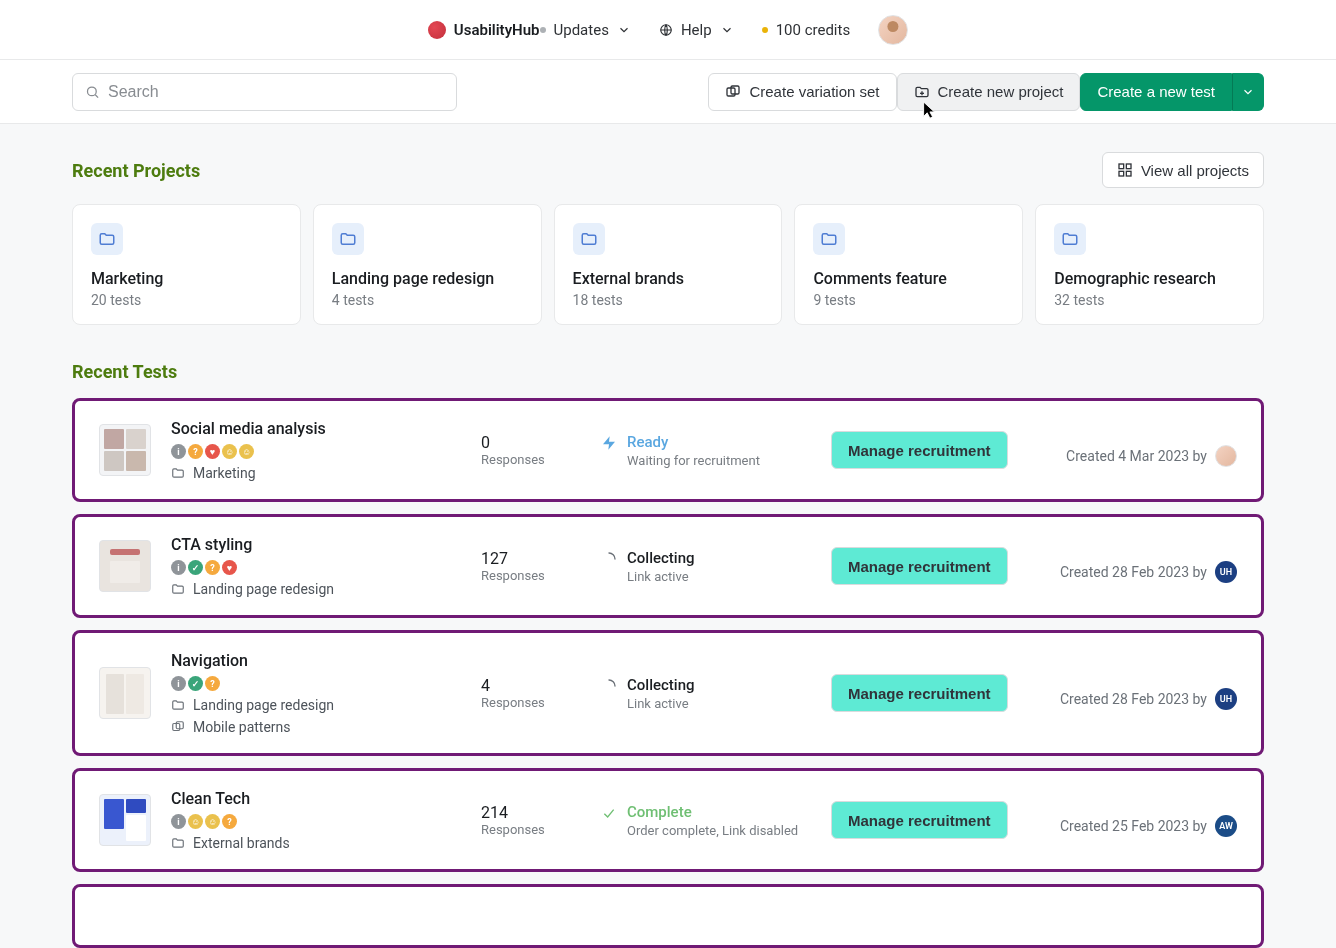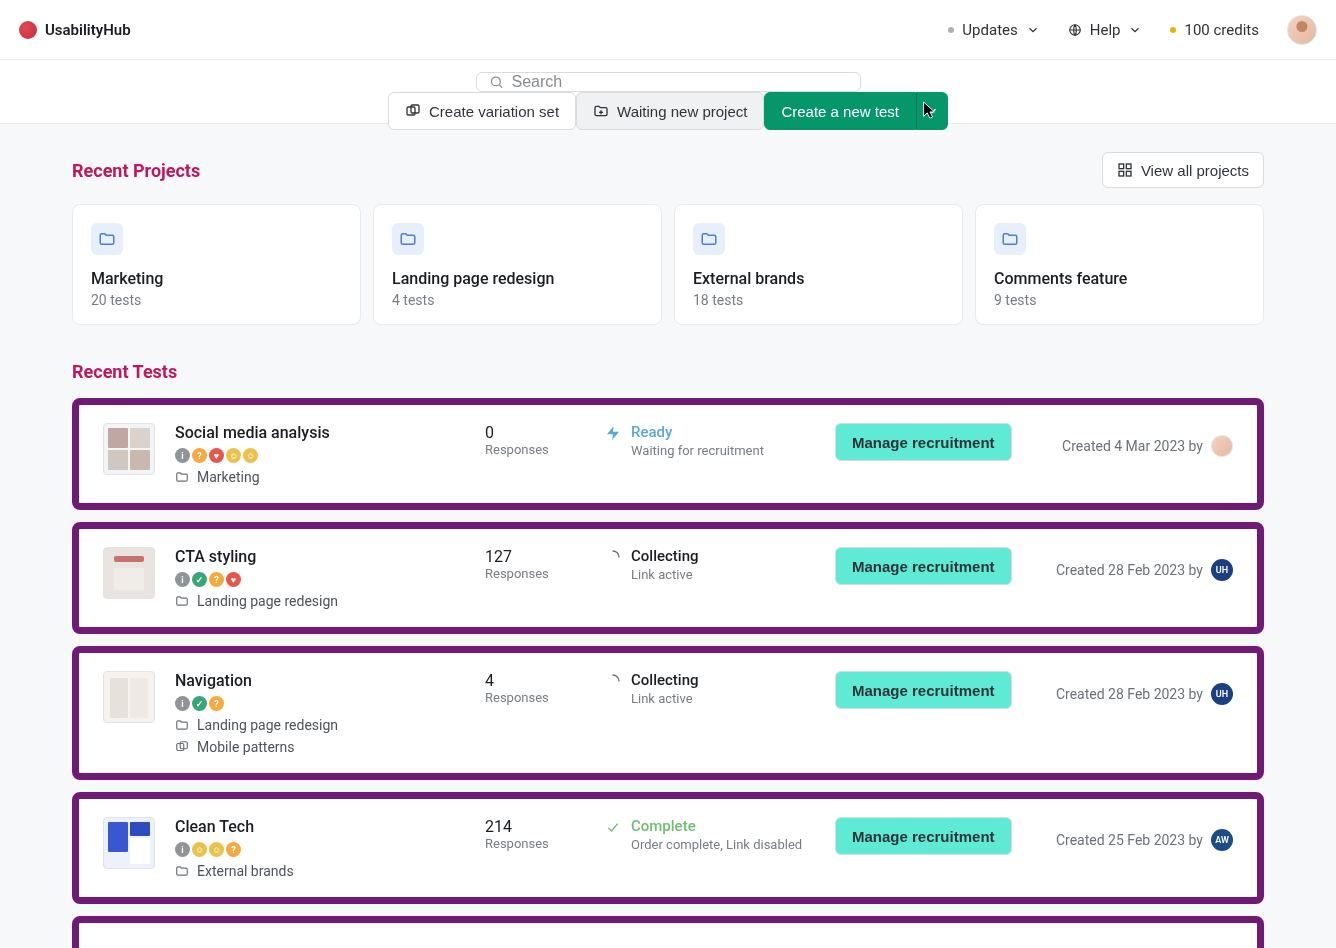--- a/index.html
+++ b/index.html
@@ -7,21 +7,21 @@
     font-family: -apple-system, BlinkMacSystemFont, "Segoe UI", Roboto, Helvetica, Arial, sans-serif;
     background: #ffffff;
     color: #1a1d21;
     width: 1336px;
   }
   
   .topnav {
     height: 60px;
     display: flex;
     align-items: center;
-    justify-content: space-between;
+    justify-content: center;
     padding: 0 19px;
     border-bottom: 1px solid #e8e9ea;
     background: #ffffff;
   }
   .brand { display: flex; align-items: center; gap: 8px; font-weight: 600; font-size: 15px; }
   .brand-logo {
     width: 18px; height: 18px; border-radius: 50%;
     background: radial-gradient(circle at 35% 35%, #e44753 0%, #c2303c 100%);
   }
   .topnav-right { display: flex; align-items: center; gap: 28px; }
@@ -43,21 +43,20 @@
   }
   
   .toolbar {
     height: 64px;
     display: flex;
     align-items: center;
     justify-content: space-between;
     padding: 12px 72px;
     border-bottom: 1px solid #e8e9ea;
     background: #ffffff;
-    flex-direction: column;
   }
   .search-wrap {
     width: 385px; height: 38px;
     border: 1px solid #d9dbdd; border-radius: 6px;
     display: flex; align-items: center; padding: 0 12px; gap: 8px;
     background: #ffffff;
   }
   .search-wrap input {
     border: none; outline: none; font-size: 16px; width: 100%;
     color: #2e3135; background: transparent;
@@ -82,21 +81,21 @@
     width: 32px; border-radius: 0 6px 6px 0;
     background: #059669; border: 1px solid #059669; border-left-color: #047a55;
     display: inline-flex; align-items: center; justify-content: center; cursor: pointer;
   }
   .split-btn .chev svg { stroke: #ffffff; }
   svg.btn-ico { width: 16px; height: 16px; stroke: #30343a; fill: none; stroke-width: 2; }
   
   .main { background: #f7f8f9; padding: 28px 72px 0 72px; min-height: 880px; }
   h1.welcome { font-size: 30px; font-weight: 700; color: #1a1d21; margin-bottom: 28px; }
   .section-head { display: flex; align-items: center; justify-content: space-between; margin-bottom: 16px; }
-  .section-title { font-size: 18px; font-weight: 700; color: #be185d; }
+  .section-title { font-size: 18px; font-weight: 700; color: #4d7c0f; }
   .view-all {
     height: 36px; padding: 0 14px;
     border: 1px solid #d9dbdd; border-radius: 6px; background: #ffffff;
     display: inline-flex; align-items: center; gap: 8px; font-size: 15px; color: #30343a;
     cursor: pointer;
   }
   svg.grid-ico { width: 16px; height: 16px; stroke: #30343a; fill: none; stroke-width: 2; }
   
   .projects-row { display: flex; gap: 12px; margin-bottom: 36px; }
   .project-card {
@@ -108,22 +107,22 @@
     width: 32px; height: 32px; border-radius: 6px;
     background: #e6effb; display: flex; align-items: center; justify-content: center;
     margin-bottom: 14px;
   }
   .folder-badge svg { width: 18px; height: 18px; stroke: #4f7dd3; fill: none; stroke-width: 2; }
   .project-name { font-size: 16px; color: #1a1d21; font-weight: 500; margin-bottom: 4px; }
   .project-sub { font-size: 14px; color: #787d83; }
   
   .tests-list { display: flex; flex-direction: column; gap: 12px; }
   .test-row {
-    background: #ffffff; border: 7px solid #701a75; border-radius: 8px;
-    padding: 18px 24px; display: flex; align-items: flex-start;
+    background: #ffffff; border: 3px solid #701a75; border-radius: 8px;
+    padding: 18px 24px; display: flex; align-items: center;
     gap: 20px;
   }
   .thumb {
     width: 52px; height: 52px; border-radius: 4px; border: 1px solid #e1e3e6;
     background: #f3f4f6; flex-shrink: 0; position: relative; overflow: hidden;
   }
   .thumb .tile { position: absolute; background: #d1d5db; border-radius: 1px; }
   .thumb.t1 .tile:nth-child(1){left:4px;top:4px;width:20px;height:20px;background:#c1a7a3;}
   .thumb.t1 .tile:nth-child(2){right:4px;top:4px;width:20px;height:20px;background:#d9d2cd;}
   .thumb.t1 .tile:nth-child(3){left:4px;bottom:4px;width:20px;height:20px;background:#cec7c2;}
@@ -227,21 +226,21 @@
           <rect x="9" y="3" width="12" height="12" rx="2"></rect>
         </svg>
       <span>Create variation set</span>
     </button>
     <button class="btn hovered">
       <svg class="btn-ico" viewBox="0 0 24 24">
           <path d="M3 7a2 2 0 0 1 2-2h4l2 2h8a2 2 0 0 1 2 2v8a2 2 0 0 1-2 2H5a2 2 0 0 1-2-2z"></path>
           <line x1="12" y1="11" x2="12" y2="17"></line>
           <line x1="9" y1="14" x2="15" y2="14"></line>
         </svg>
-      <span>Waiting new project</span>
+      <span>Create new project</span>
     </button>
     <div class="split-btn">
       <button class="btn primary">
         <span>Create a new test</span>
       </button>
       <button class="chev">
         <svg class="icon-14" viewBox="0 0 24 24">
             <polyline points="6 9 12 15 18 9"></polyline>
           </svg>
       </button>
@@ -294,20 +293,29 @@
     </div>
     <div class="project-card">
       <div class="folder-badge">
           <svg viewBox="0 0 24 24">
             <path d="M3 7a2 2 0 0 1 2-2h4l2 2h8a2 2 0 0 1 2 2v8a2 2 0 0 1-2 2H5a2 2 0 0 1-2-2z"></path>
           </svg>
         </div>
       <div class="project-name">Comments feature</div>
       <div class="project-sub">9 tests</div>
     </div>
+    <div class="project-card">
+      <div class="folder-badge">
+          <svg viewBox="0 0 24 24">
+            <path d="M3 7a2 2 0 0 1 2-2h4l2 2h8a2 2 0 0 1 2 2v8a2 2 0 0 1-2 2H5a2 2 0 0 1-2-2z"></path>
+          </svg>
+        </div>
+      <div class="project-name">Demographic research</div>
+      <div class="project-sub">32 tests</div>
+    </div>
   </div>
 
   <div class="section-head">
     <div class="section-title">Recent Tests</div>
   </div>
 
   <div class="tests-list">
 
     <div class="test-row">
       <div class="thumb t1">

